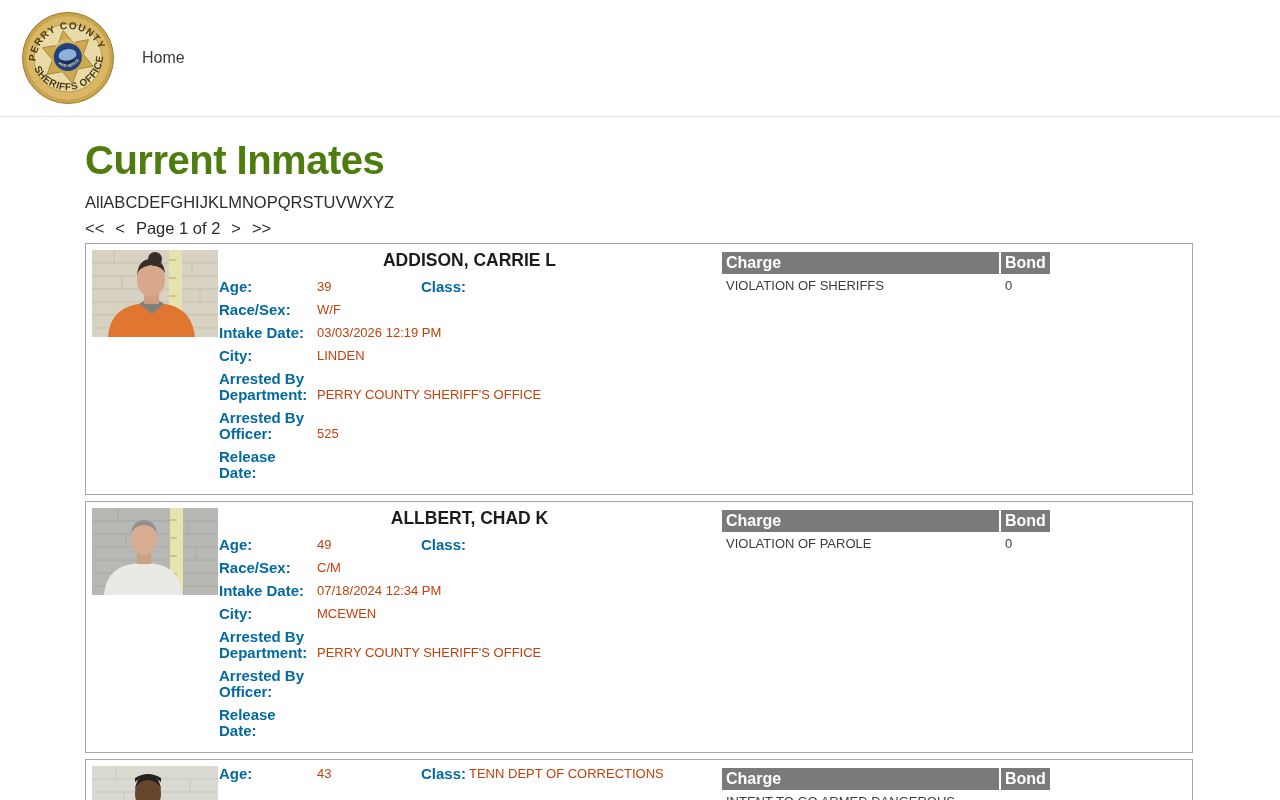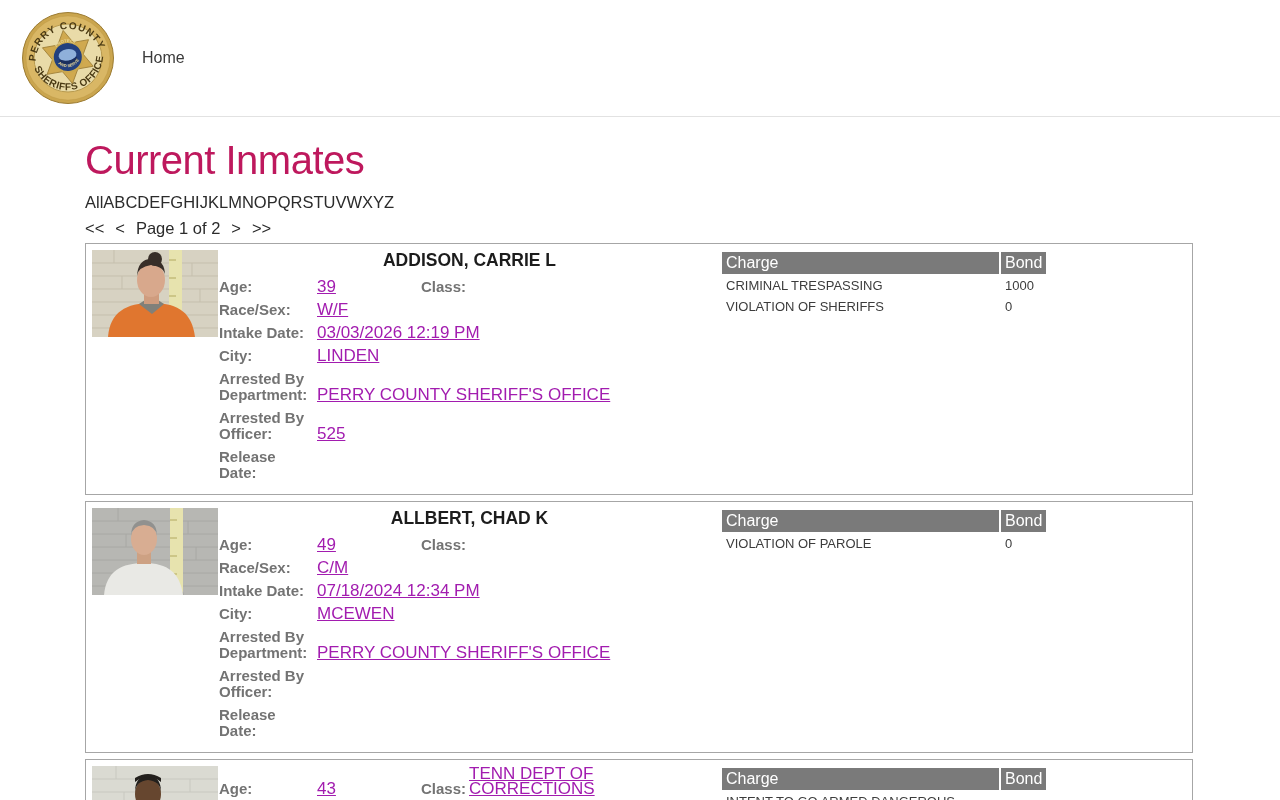--- a/index.html
+++ b/index.html
@@ -8,45 +8,45 @@
 
   
   .navbar { height:117px; display:flex; align-items:center; padding-left:22px;
     border-bottom:1px solid #e2e2e2; background:#fff; }
   .logo { width:92px; height:97px; flex:0 0 auto; }
   .site-title { font-size:20px; color:#373737; margin-left:25px; font-weight:400; letter-spacing:.2px; }
   .nav-home { font-size:16px; color:#3a3a3a; margin-left:28px; text-decoration:none; cursor:pointer; }
 
   
   .container { margin-left:85px; width:1108px; }
-  h1.page-title { font-size:40px; font-weight:400; letter-spacing:-.5px; color:#be185d;
+  h1.page-title { font-size:40px; font-weight:700; letter-spacing:-.5px; color:#4d7c0f;
     margin-top:22px; line-height:42px; }
   .alpha-row { margin-top:12px; display:flex; font-size:16.5px; color:#2b2b2b; }
   .alpha-row span { cursor:pointer; }
   .pager-row { margin-top:7px; display:flex; gap:11px; font-size:16.5px; color:#2b2b2b; align-items:baseline; }
   .pager-row span { cursor:pointer; }
   .pager-row .pager-label { cursor:default; }
 
   
   .cards { margin-top:5px; }
   .card { border:1px solid #a6a6a6; background:#fff; margin-bottom:6px;
     min-height:213px; padding:6px; display:flex; align-items:flex-start; }
   .photo { width:126px; height:87px; flex:0 0 auto; display:block; }
   .details { width:502px; flex:0 0 auto; padding-left:1px; }
   .inmate-name { font-size:17.5px; font-weight:700; color:#1c1c1c; margin-bottom:9px; line-height:20px;text-align:center; }
   .frow { display:flex; align-items:flex-end; margin-bottom:7px; }
-  .flbl { width:98px; flex:0 0 auto; font-weight:700; font-size:15px; line-height:16px; color:#737373; }
-  .fval { font-size:17px; color:#a21caf; line-height:15px; padding-bottom:1px;text-decoration:underline; }
+  .flbl { width:98px; flex:0 0 auto; font-weight:700; font-size:15px; line-height:16px; color:#0369a1; }
+  .fval { font-size:13px; color:#c2410c; line-height:15px; padding-bottom:1px; }
   .fval-age { width:104px; flex:0 0 auto; }
   .flbl-class { width:48px; flex:0 0 auto; }
 
   
   .charges { flex:1 1 auto; }
   table.charge-table { border-collapse:separate; border-spacing:2px; }
-  table.charge-table th { background:#7a7a7a; color:#ffffff; font-size:16px; font-weight:400;
+  table.charge-table th { background:#7a7a7a; color:#ffffff; font-size:16px; font-weight:700;
     text-align:left; padding:1px 4px 2px 4px; line-height:19px; }
   th.col-charge { width:277px; }
   th.col-bond   { width:36px; }
   table.charge-table td { font-size:13px; color:#3c3c3c; padding:2px 4px; line-height:15px; }
 </style>
 </head>
 <body>
 
 <div class="navbar">
   <svg class="logo" viewBox="0 0 92 97">
@@ -189,24 +189,20 @@
         </div>
       </div>
       <div class="charges">
         <table class="charge-table">
           <tbody>
               <tr>
             <th class="col-charge">Charge</th>
             <th class="col-bond">Bond</th>
           </tr>
           <tr>
-            <td>CRIMINAL TRESPASSING</td>
-            <td>1000</td>
-          </tr>
-          <tr>
             <td>VIOLATION OF SHERIFFS</td>
             <td>0</td>
           </tr>
         </tbody>
           </table>
       </div>
     </div>
 
     <div class="card">
       <svg class="photo" viewBox="0 0 126 87" preserveAspectRatio="none">

